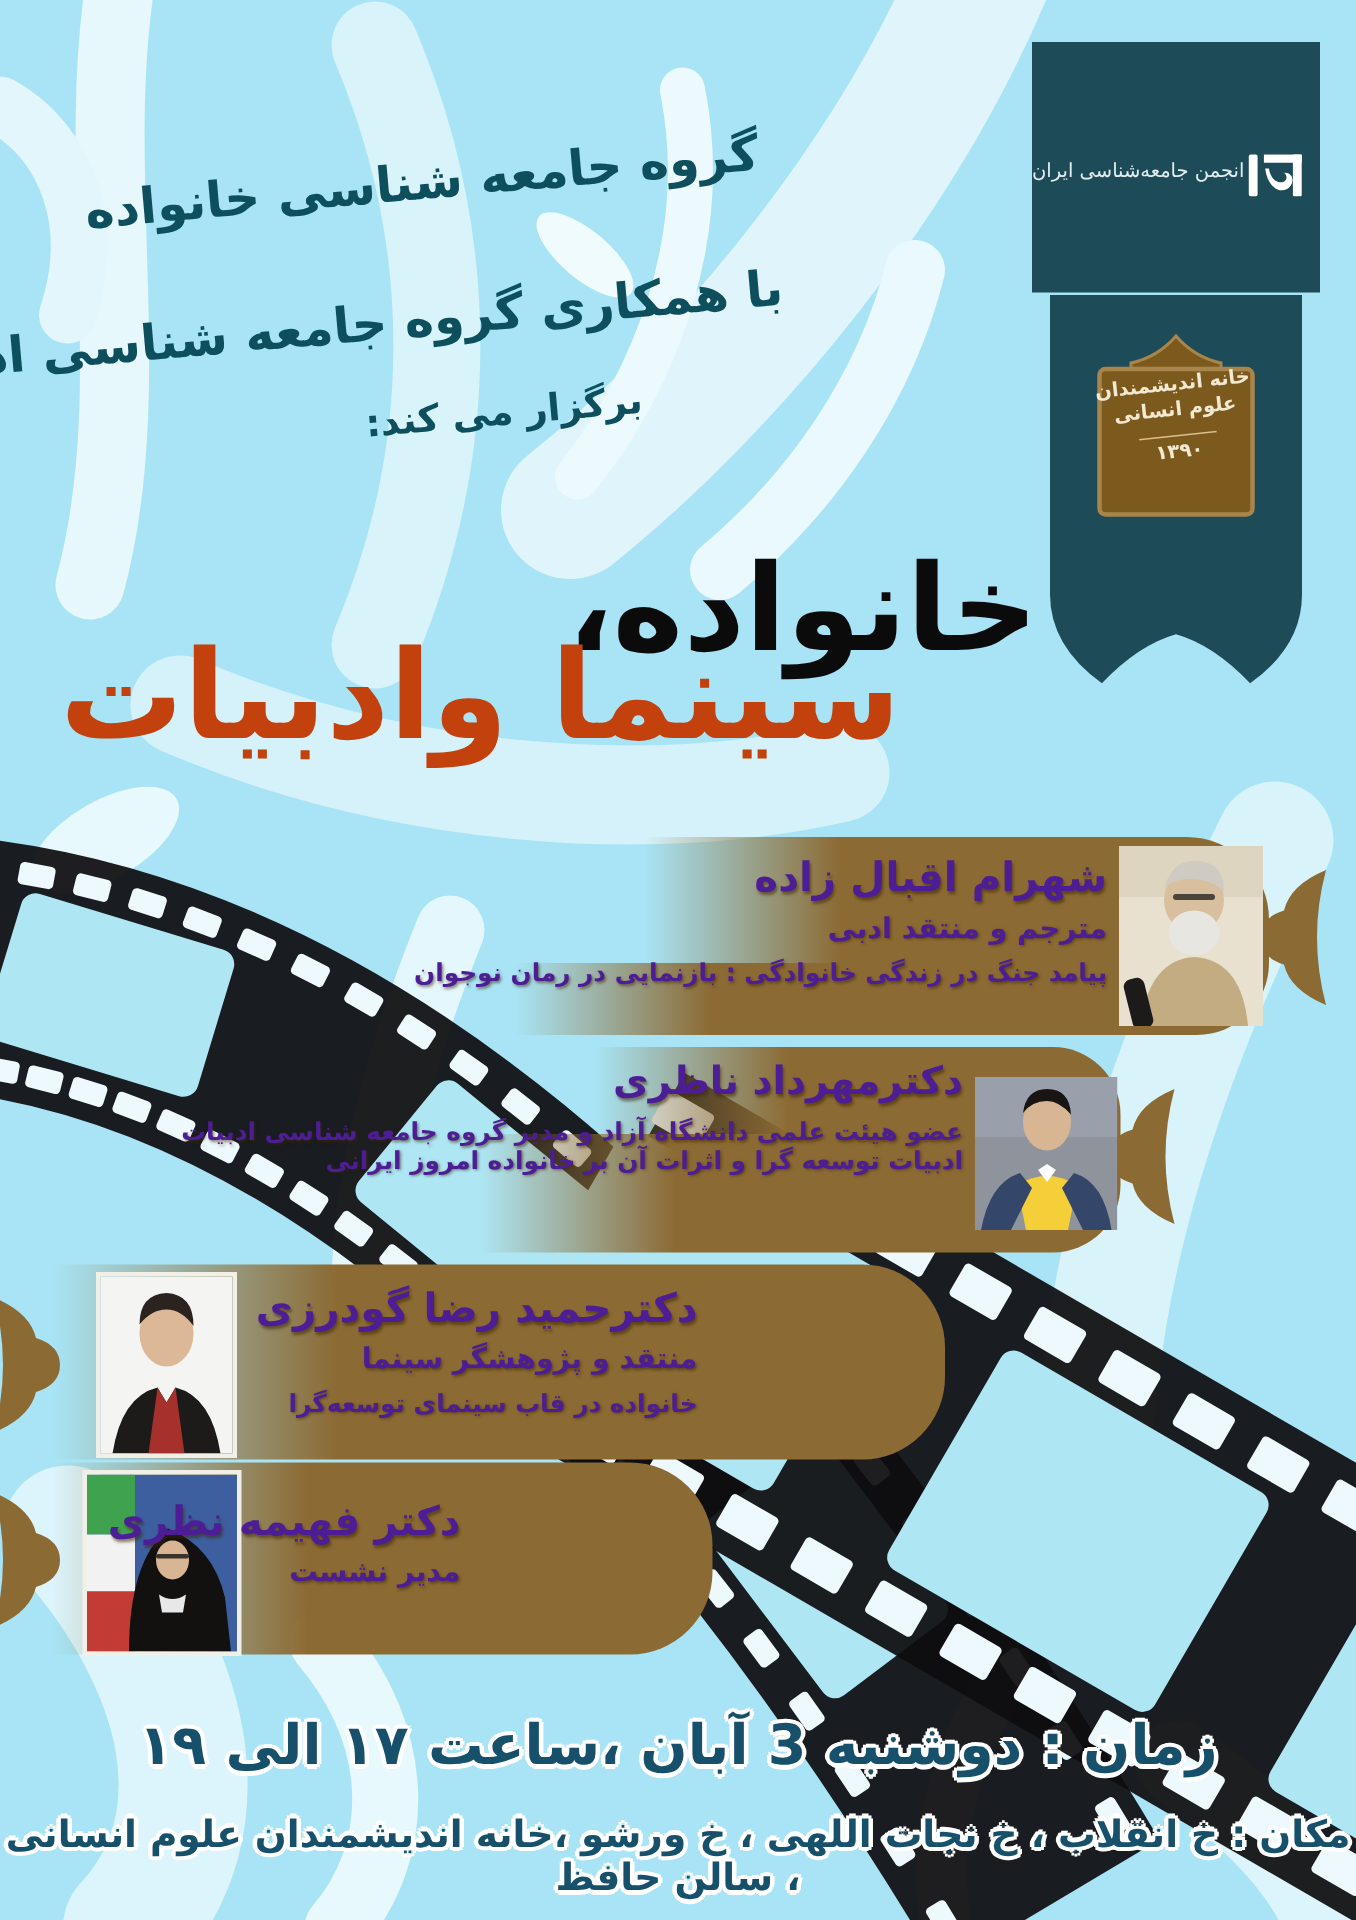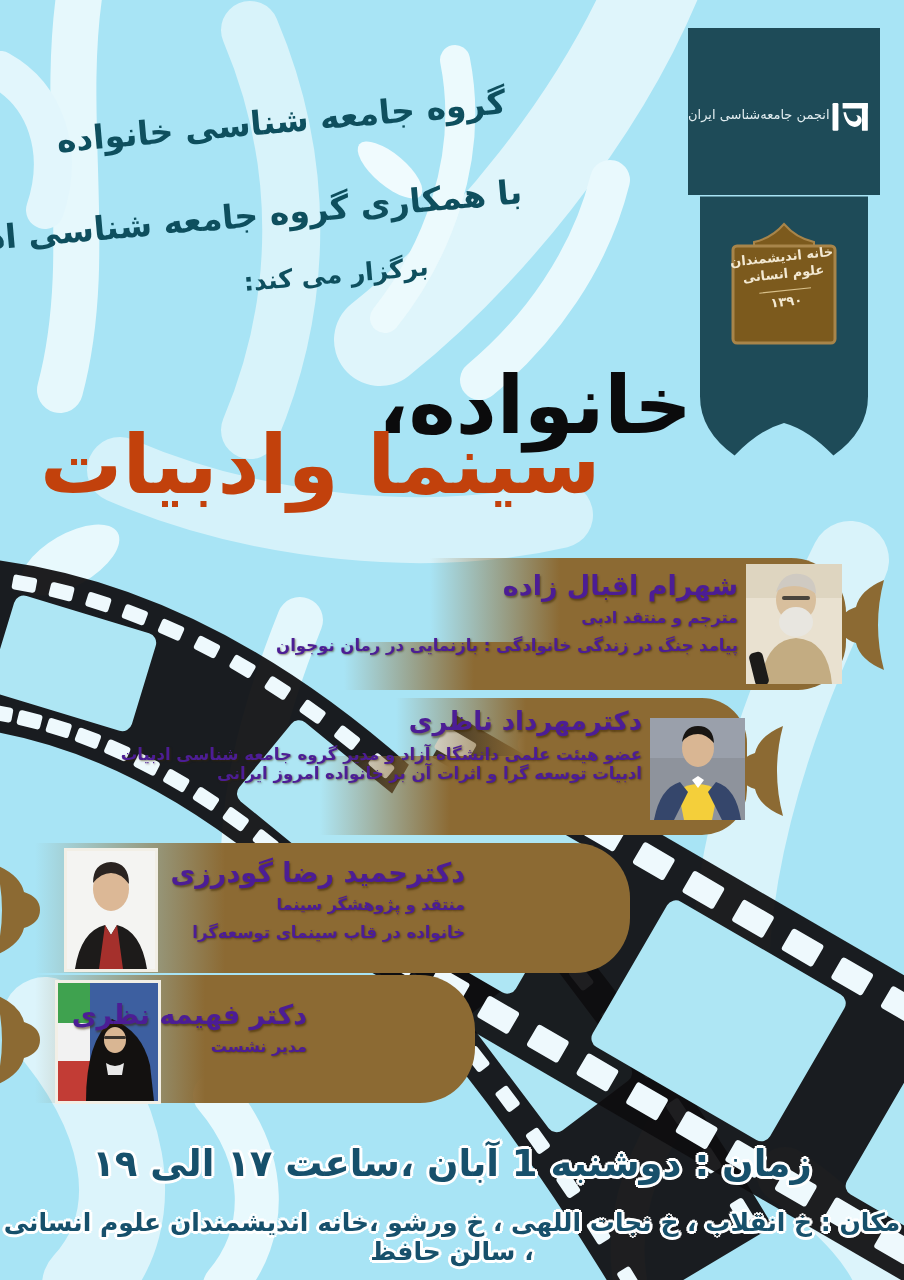--- a/index.html
+++ b/index.html
@@ -39,21 +39,21 @@
 
   
   .card{position:absolute; z-index:3;}
   .band{position:absolute; background:#8c6a33;}
   .fadeL{background:linear-gradient(to left,#8c6a33 calc(100% - 130px), rgba(140,106,51,0));}
   .tip{position:absolute;}
   .photo{position:absolute; overflow:hidden;}
   .photo.framed{border:3px solid #f2efe6;}
   .ctext{position:absolute; color:#4c1d95; text-align:right;}
   .ctext .name{font-size:27px; font-weight:bold; text-shadow:1px 2px 2px rgba(60,40,0,.55); white-space:nowrap;}
-  .ctext .role{font-size:16px; font-weight:bold; margin-top:7px; text-shadow:1px 1px 2px rgba(60,40,0,.55); white-space:nowrap;}
+  .ctext .role{font-size:19px; font-weight:bold; margin-top:7px; text-shadow:1px 1px 2px rgba(60,40,0,.55); white-space:nowrap;}
   .ctext .topic{font-size:16.5px; font-weight:bold; margin-top:9px; text-shadow:1px 1px 2px rgba(60,40,0,.55); white-space:nowrap;}
 
   .card1{right:20px; top:558px; width:554px; height:132px;}   
   .card1 .band-top{top:0; height:84px; left:100px; right:38px; border-radius:0 55px 0 0;}
   .card1 .band-bot{top:84px; height:48px; left:14px; right:38px; border-radius:0 0 55px 0;}
   .card1 .tip{right:-2px; top:22px;}
   .card1 .photo{right:42px; top:6px; width:96px; height:120px;}
   .card1 .ctext{right:146px; top:12px; left:10px;}
 
   .card2{right:129px; top:698px; width:475px; height:137px;}  
@@ -328,16 +328,16 @@
         <rect x="46" y="53" width="22" height="3" rx="1.5" fill="#3a332c"></rect>
         <path d="M48 80 Q57 86 66 80 L64 92 L50 92 Z" fill="#e8e8e8"></path>
       </svg>
     </div>
     <div class="ctext">
       <div class="name">دکتر فهیمه نظری</div>
       <div class="role">مدیر نشست</div>
     </div>
   </div>
 
-  <div class="footer-line ftime">زمان : دوشنبه 1 آبان ،ساعت ۱۷ الی ۱۹</div>
+  <div class="footer-line ftime">زمان : دوشنبه 3 آبان ،ساعت ۱۷ الی ۱۹</div>
   <div class="footer-line fvenue">مکان : خ انقلاب ، خ نجات اللهی ، خ ورشو ،خانه اندیشمندان علوم انسانی ، سالن حافظ</div>
 
 </div>
 
 </body></html>

